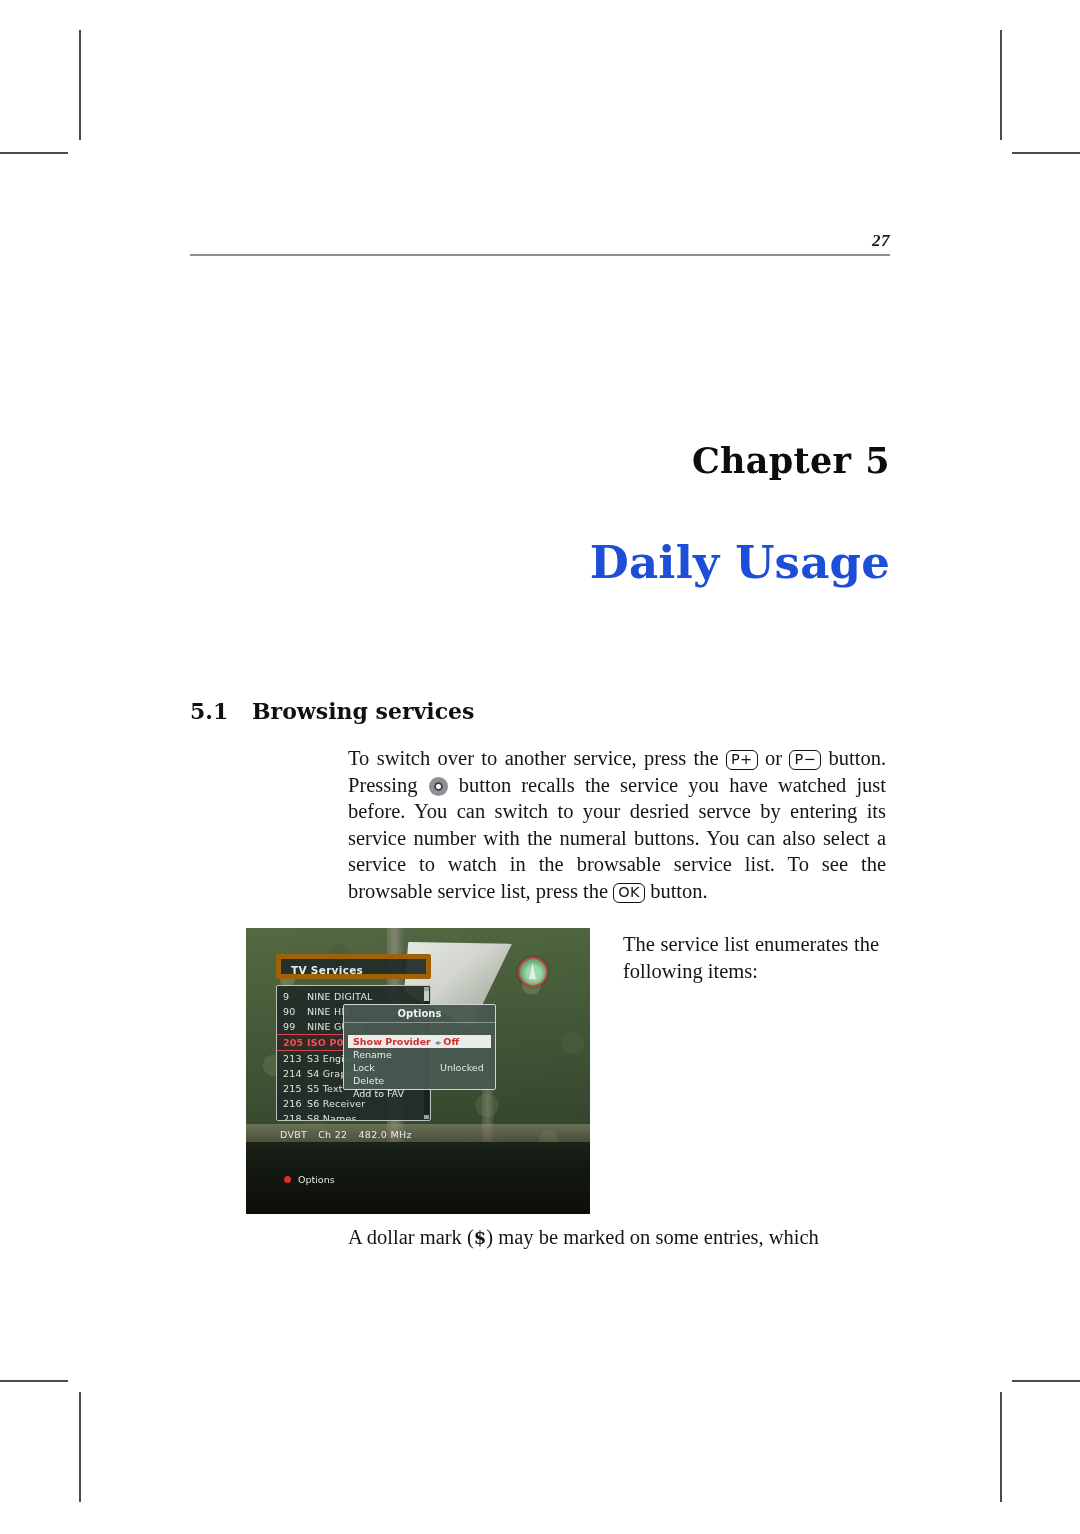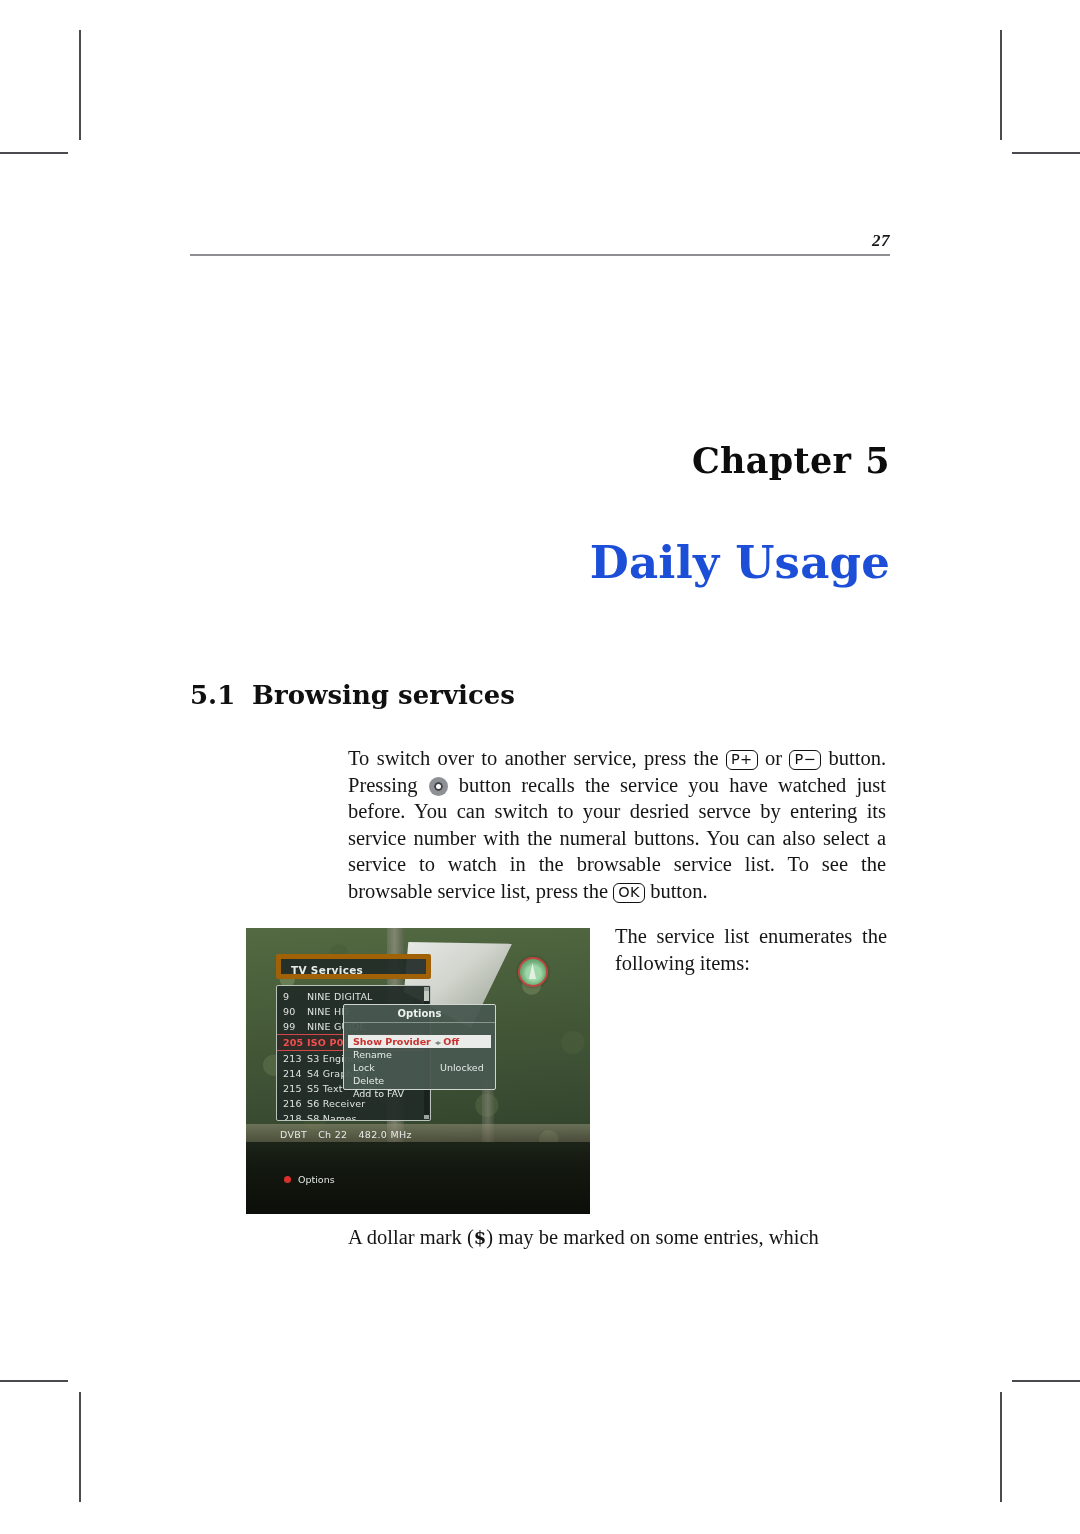--- a/index.html
+++ b/index.html
@@ -81,24 +81,24 @@
     letter-spacing: 0.2px;
     color: #1d4ed8;
     white-space: nowrap;
     text-align: right;
   }
 
   
   .section-heading {
     position: absolute;
     left: 190px;
-    top: 680px;
+    top: 698px;
     font-family: "DejaVu Serif", serif;
     font-weight: bold;
-    font-size: 26px;
+    font-size: 22px;
     color: #101010;
     white-space: nowrap;
   }
   .section-heading .sec-num { display: inline-block; width: 62px; }
 
   
   .body-col {
     position: absolute;
     left: 348px;
     top: 745px;
@@ -156,21 +156,21 @@
   .side-col {
     position: absolute;
     left: 615px;
     top: 923px;
     width: 272px;
     font-size: 20.5px;
     line-height: 26.6px;
     text-align: justify;
     color: #151515;
   }
-  .side-col p { margin: 0; }
+  .side-col p { margin: 8px; }
   .side-list {
     margin: 16px 0 0 0;
     padding: 0 0 0 34px;
     list-style: none;
   }
   .side-list li {
     position: relative;
     line-height: 26.8px;
     white-space: nowrap;
   }

